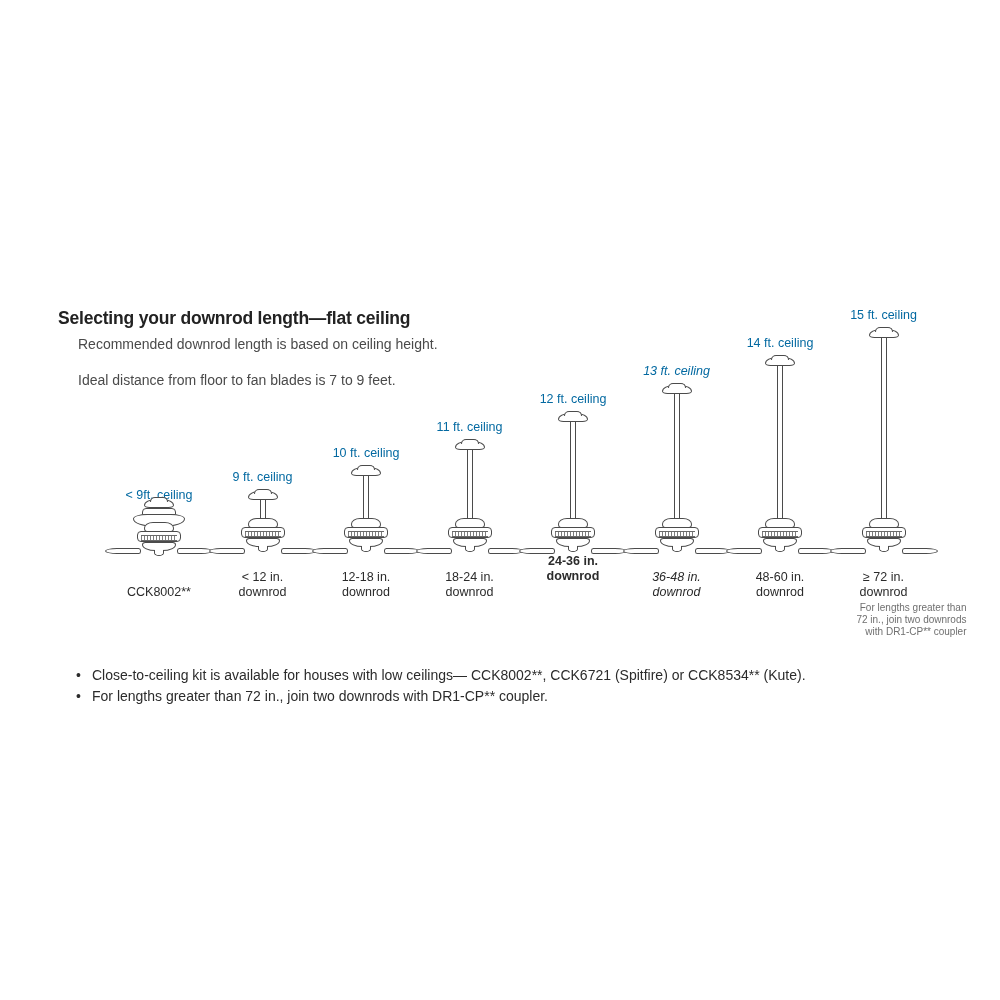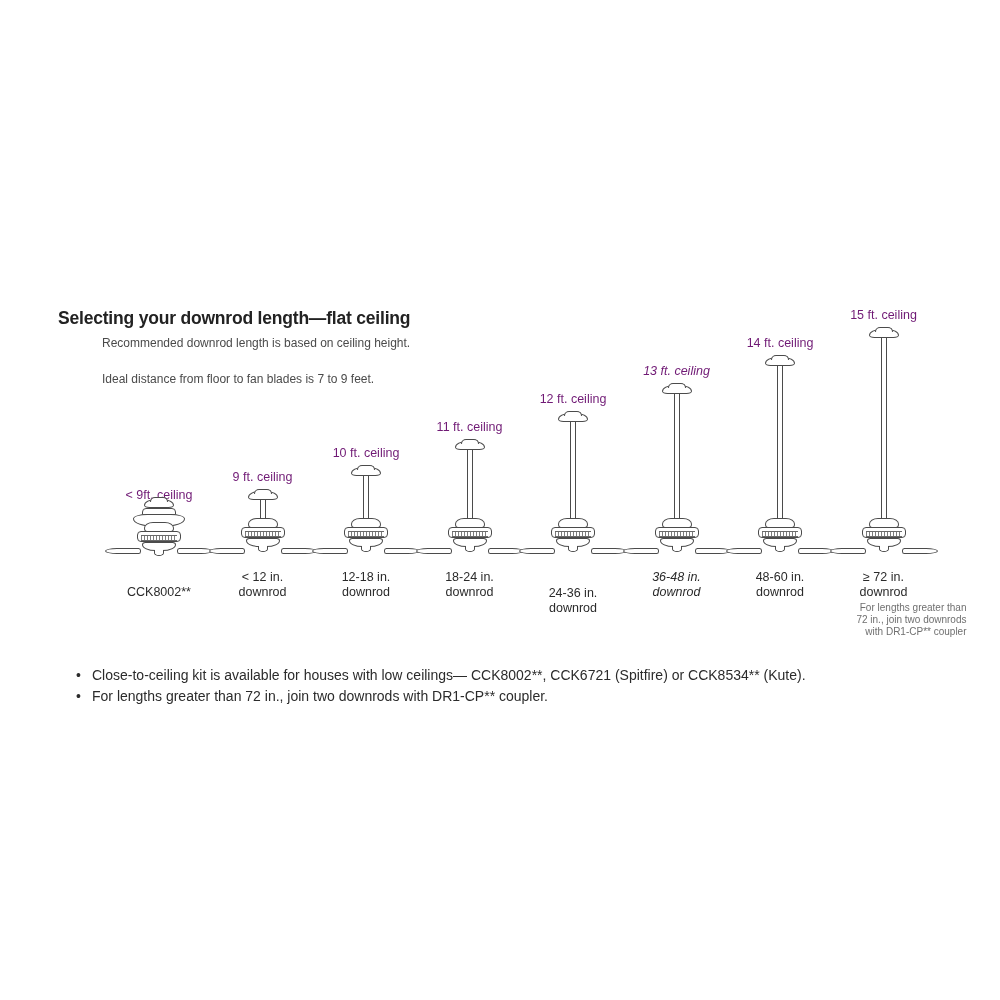--- a/index.html
+++ b/index.html
@@ -28,24 +28,23 @@
     top: 308px;
     font-size: 17.5px;
     font-weight: bold;
     letter-spacing: -0.2px;
     color: #222222;
     white-space: nowrap;
   }
   .sub {
     position: absolute;
     left: 78px;
-    font-size: 12px;
+    font-size: 14px;
     color: #4a4a4a;
     white-space: nowrap;
-    margin-left: 24px;
   }
   .sub1 { top: 336px; }
   .sub2 { top: 372px; }
 
   
   .diagram {
     position: absolute;
     left: 58px;
     top: 300px;
     width: 900px;
@@ -57,21 +56,21 @@
     bottom: 0;
     width: 110px;
     text-align: center;
   }
 
   .ceil-label {
     position: absolute;
     width: 140px;
     left: -15px;
     font-size: 12.5px;
-    color: #701a75;
+    color: #0369a1;
     text-align: center;
     white-space: nowrap;
   }
 
   
   .fan {
     position: absolute;
     left: 0;
     width: 110px;
     bottom: 108px;   
@@ -396,21 +395,21 @@
             <div class="top"></div>
             <div class="band"></div>
             <div class="base"></div>
             <div class="knob"></div>
           </div>
         </div>
         <div class="blades" style="bottom: 104px;">
           <div class="blade left"></div>
           <div class="blade right"></div>
         </div>
-        <div class="under-label" style="bottom: 44px;">24-36 in.
+        <div class="under-label" style="bottom: 76px; font-weight: bold;">24-36 in.
 downrod</div>
       </div>
       <div class="col" style="left: 563.5px; height: 360px; font-style: italic;">
         <div class="ceiling-label ceil-label" style="bottom: 282px;">13 ft. ceiling</div>
         <div class="fan" style="bottom: 108px; height: 172px;">
           <div class="canopy" style="bottom: 158px;"></div>
           <div class="rod" style="bottom: 30px; height: 128px;"></div>
           <div class="motor">
             <div class="top"></div>
             <div class="band"></div>

